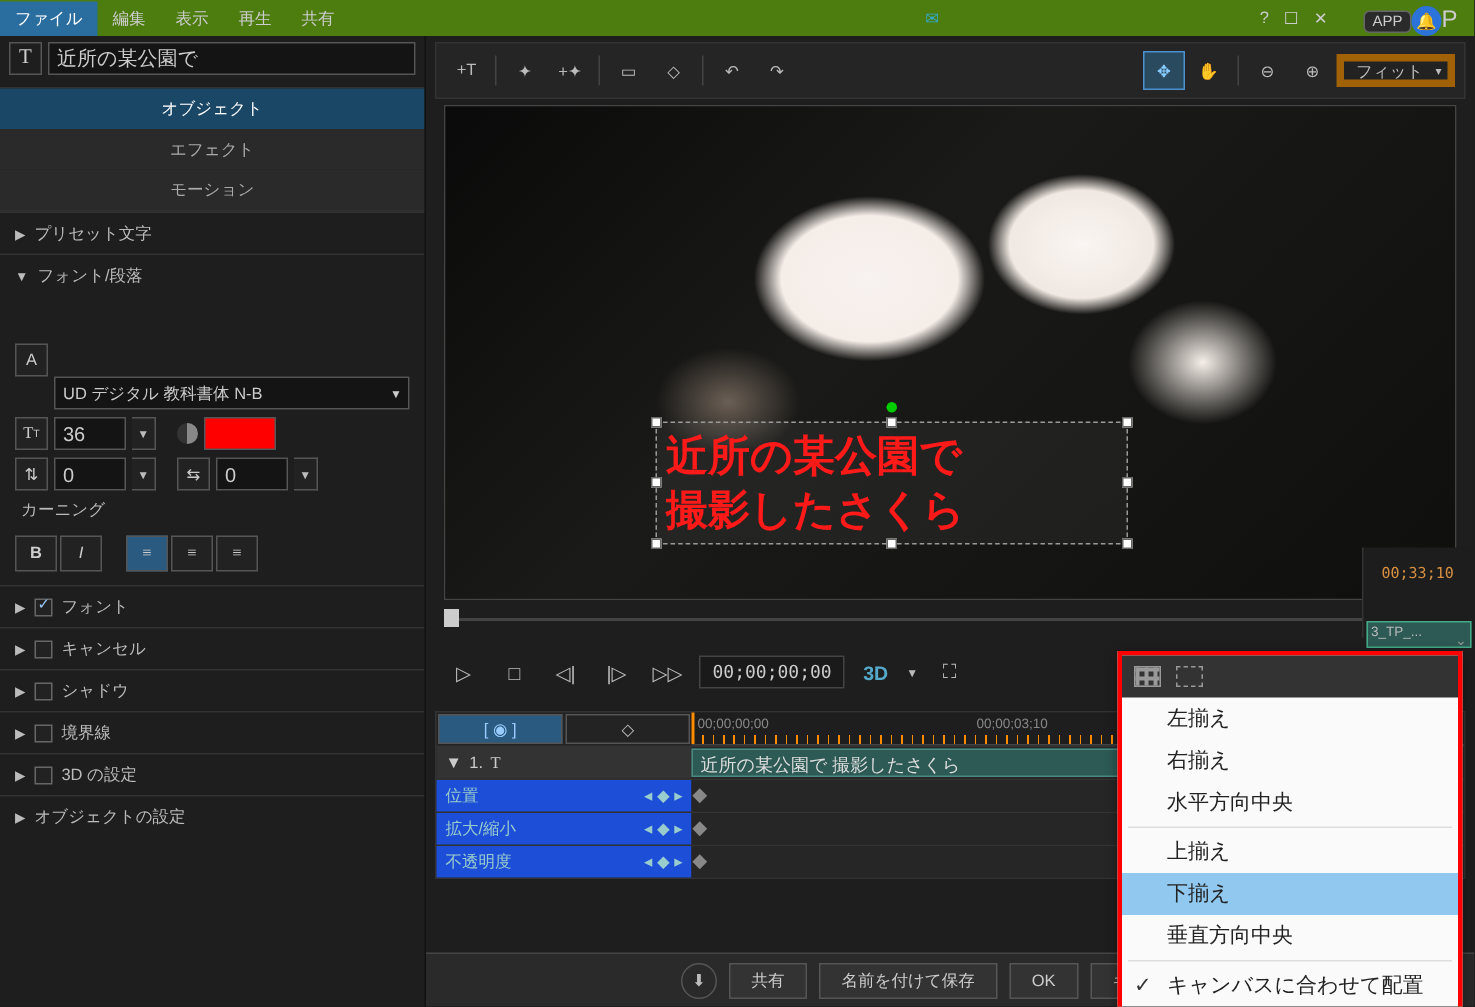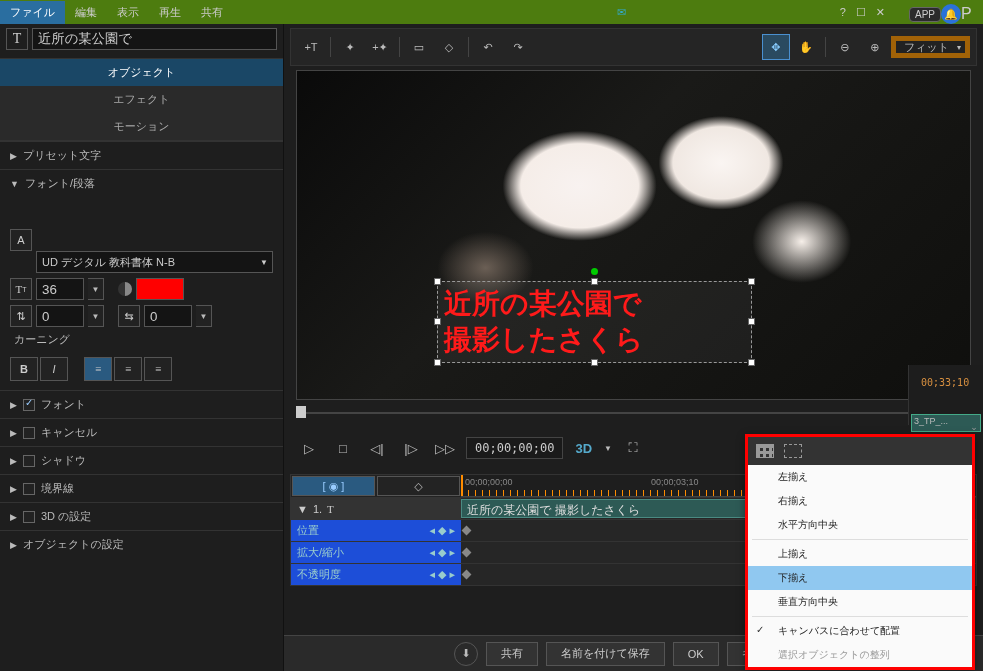--- a/index.html
+++ b/index.html
@@ -65,21 +65,21 @@
 .tl-scale{position:absolute;bottom:0;left:0;right:0;height:6px;background:repeating-linear-gradient(90deg,#ff8c00 0,#ff8c00 1px,transparent 1px,transparent 7px);}
 .tl-row{display:flex;height:22px;border-top:1px solid #333;}
 .tl-label{width:170px;padding:3px 6px;background:#1d4ed8;display:flex;align-items:center;gap:5px;color:#9cc;}
 .tl-label.main{background:#333;color:#ccc;}
 .tl-track{flex:1;position:relative;background:#262626;}
 .tl-clip{position:absolute;top:1px;left:0;right:120px;bottom:1px;background:#2d5a55;border:1px solid #4a8a82;padding:2px 5px;font-size:12px;color:#ddd;}
 .kf{position:absolute;width:7px;height:7px;background:#888;transform:rotate(45deg);top:7px;}
 .context-menu{position:absolute;top:434px;right:8px;width:230px;background:#fafafa;border:3px solid #ff0000;box-shadow:0 2px 8px rgba(0,0,0,0.4);z-index:100;}
 .ctx-head{height:28px;display:flex;align-items:center;gap:10px;padding:0 8px;background:#333;}
 .ctx-icon{width:18px;height:14px;border:1px solid #999;display:inline-block;}
-.ctx-item{padding:5px 8px 5px 30px;color:#222;font-size:10px;position:relative;}
+.ctx-item{padding:5px 8px 5px 30px;color:#222;font-size:14px;position:relative;}
 .ctx-item.sel{background:#90c8f0;}
 .ctx-item.disabled{color:#999;}
 .ctx-sep{height:1px;background:#ddd;margin:2px 4px;}
 .ctx-chk{position:absolute;left:8px;top:5px;color:#333;}
 .bottom-bar{position:absolute;bottom:0;left:284px;right:0;height:36px;background:#2a2a2a;border-top:1px solid #444;display:flex;align-items:center;justify-content:center;gap:8px;}
 .bb-btn{height:24px;padding:0 14px;background:#333;border:1px solid #555;color:#ccc;display:flex;align-items:center;}
 .ext-tl{position:absolute;right:0;top:365px;width:75px;height:60px;background:#1d1d1d;border-left:1px solid #333;font-size:10px;}
 .ext-tc{color:#d89040;padding:12px;font-family:monospace;}
 .ext-clip{margin:14px 2px;height:18px;background:#2d5a55;border:1px solid #4a8;font-size:9px;padding:1px 2px;overflow:hidden;}
 </style>

